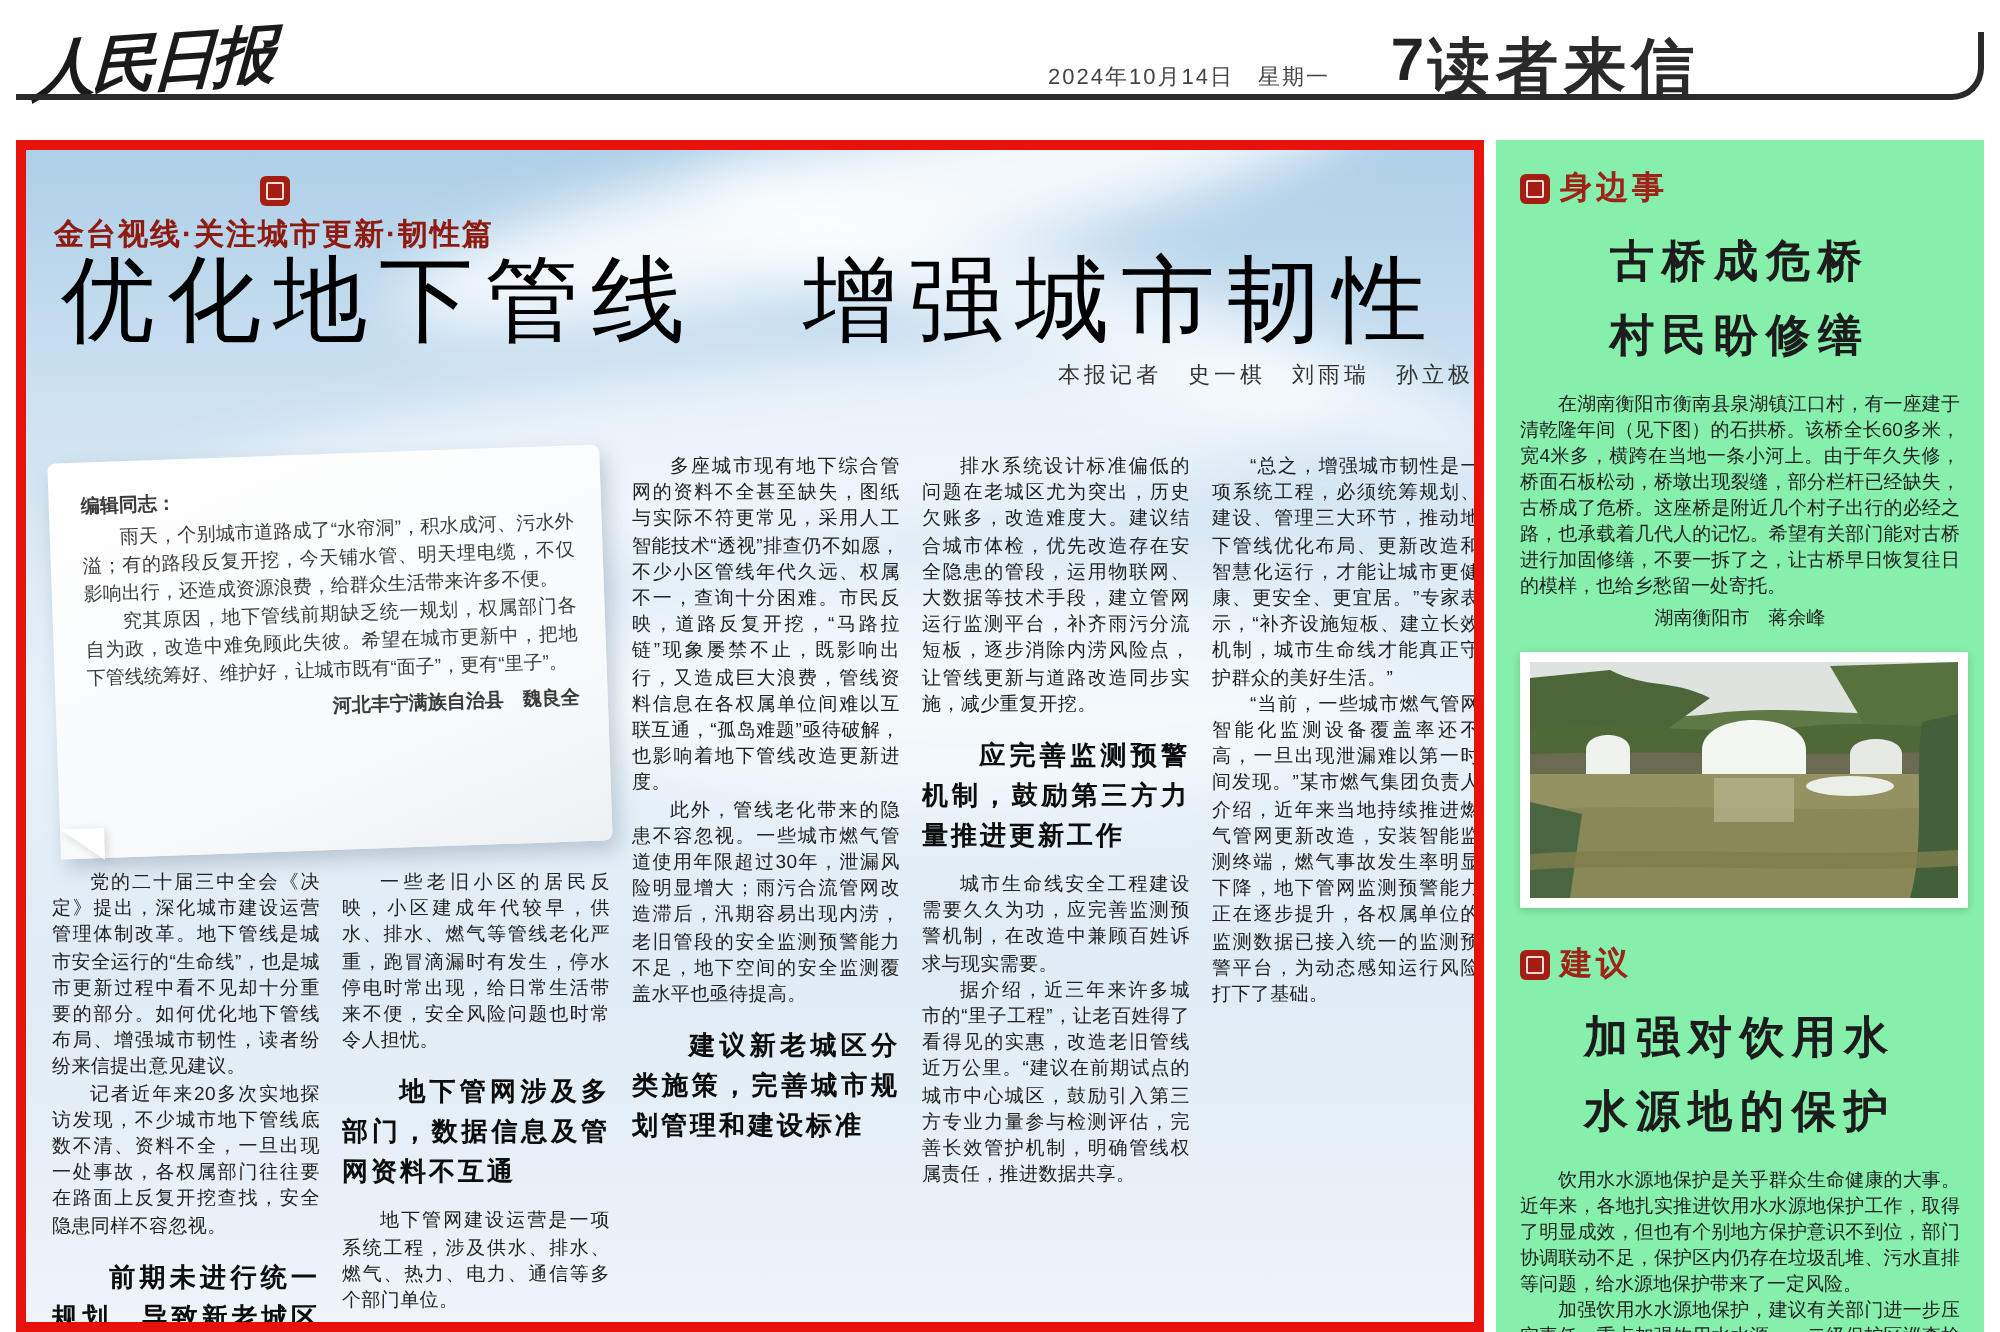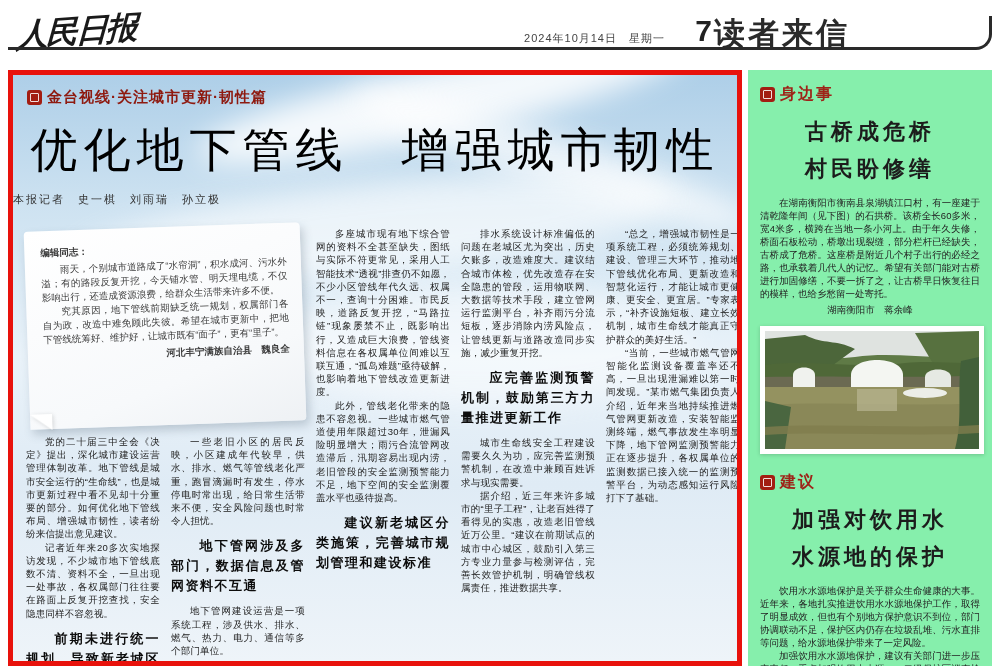--- a/index.html
+++ b/index.html
@@ -24,27 +24,27 @@
   .main-box { position:absolute; left:8px; top:70px; width:734px; height:596px;
               border:5px solid #e8120c; overflow:hidden;
               background:linear-gradient(180deg,#aecfe8 0%,#cde2f1 22%,#e9f2f9 48%,#dfebf5 70%,#eef4f9 100%); }
   .cloud { position:absolute; background:rgba(255,255,255,.85); filter:blur(14px); border-radius:50%; }
   .cloud.c1 { width:500px; height:70px; left:180px; top:-10px; transform:rotate(-12deg); }
   .cloud.c2 { width:420px; height:50px; left:330px; top:60px; transform:rotate(18deg); opacity:.8; }
   .cloud.c3 { width:600px; height:90px; left:60px; top:110px; transform:rotate(-6deg); opacity:.7; }
   .cloud.c4 { width:420px; height:120px; left:260px; top:210px; opacity:.55; }
 
   .kicker { position:absolute; left:14px; top:13px; display:flex; align-items:center; gap:5px;
-            font-size:15px; font-weight:bold; color:#8e1a10; letter-spacing:1px; }
+            font-size:15px; font-weight:bold; color:#8e1a10; letter-spacing:1px;flex-direction:column; }
   .badge { width:15px; height:15px; background:#a31d12; border-radius:3px; position:relative; flex:0 0 auto; }
   .badge::after { content:""; position:absolute; inset:3px; border:1px solid rgba(255,255,255,.85); border-radius:1px; }
 
   .headline { position:absolute; left:0; top:44px; width:100%; text-align:center;
               font-size:47px; font-weight:400; color:#000; letter-spacing:6px; white-space:nowrap; }
-  .byline { position:absolute; left:0; top:117px; width:100%; text-align:left;
+  .byline { position:absolute; left:0; top:105px; width:100%; text-align:right;
             font-size:11px; color:#333; letter-spacing:2px; }
 
   
   .letter { position:absolute; left:14px; top:152px; width:276px; height:198px;
             background:linear-gradient(160deg,#ffffff 0%,#f7f9fb 70%,#eef1f4 100%);
             transform:rotate(-2deg); box-shadow:3px 5px 10px rgba(60,80,100,.25);
             border-radius:4px 4px 4px 0; padding:16px 14px 10px 16px; }
   .letter::after { content:""; position:absolute; left:0; bottom:-1px; width:0; height:0;
                    border-left:22px solid #ffffff; border-top:16px solid transparent;
                    transform:rotate(180deg); filter:drop-shadow(-1px -1px 2px rgba(0,0,0,.15)); }

